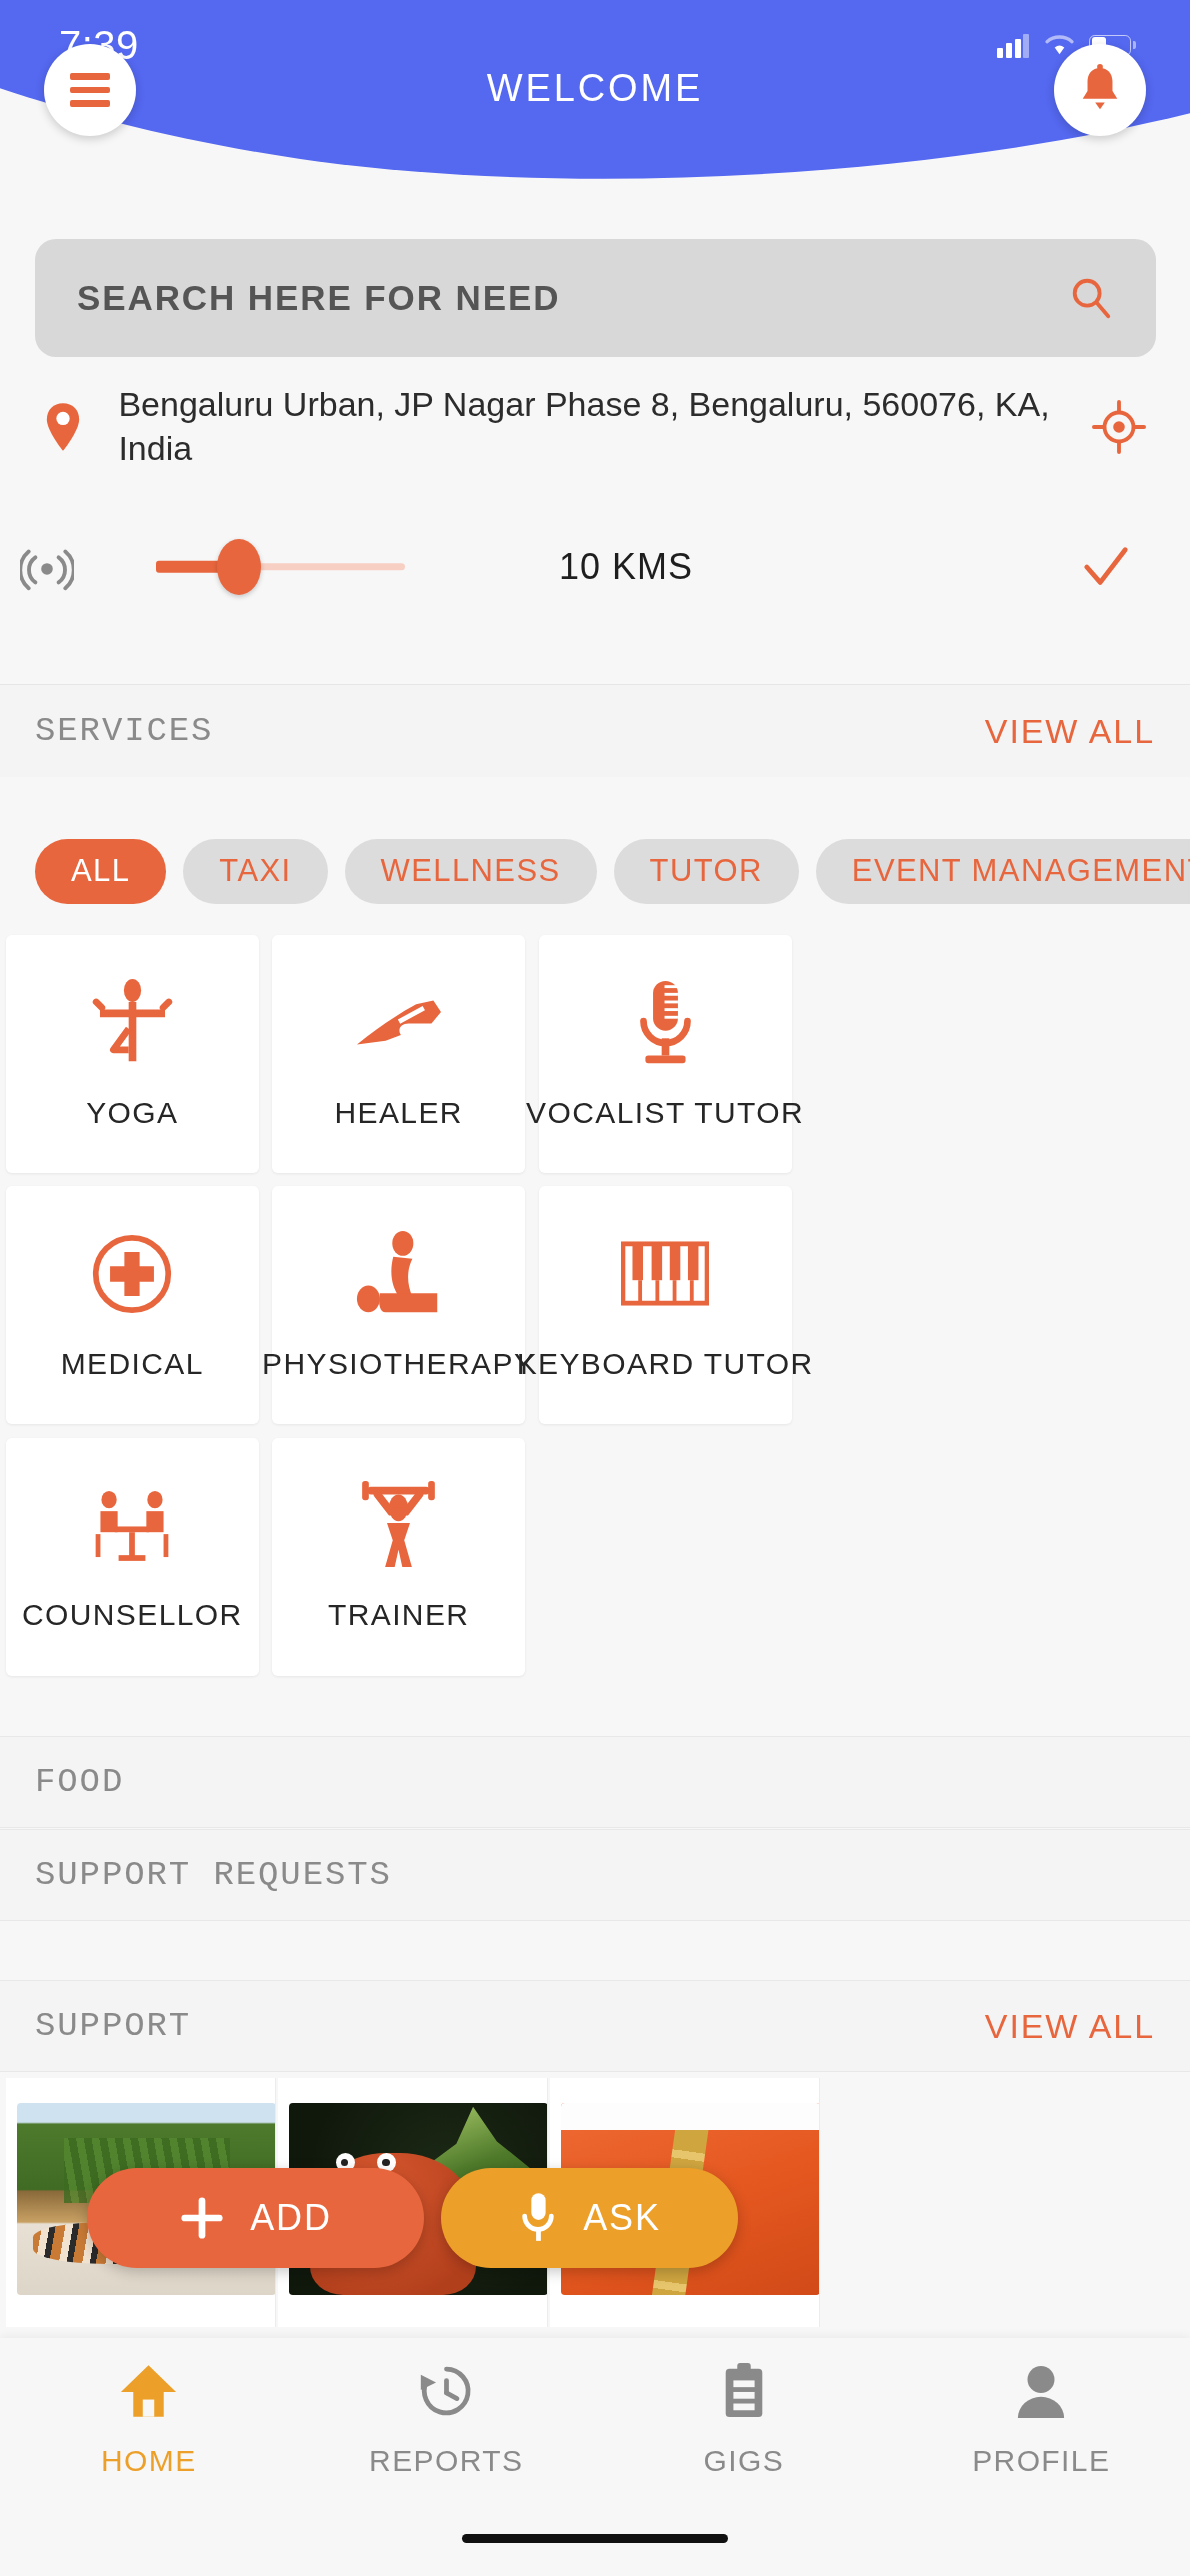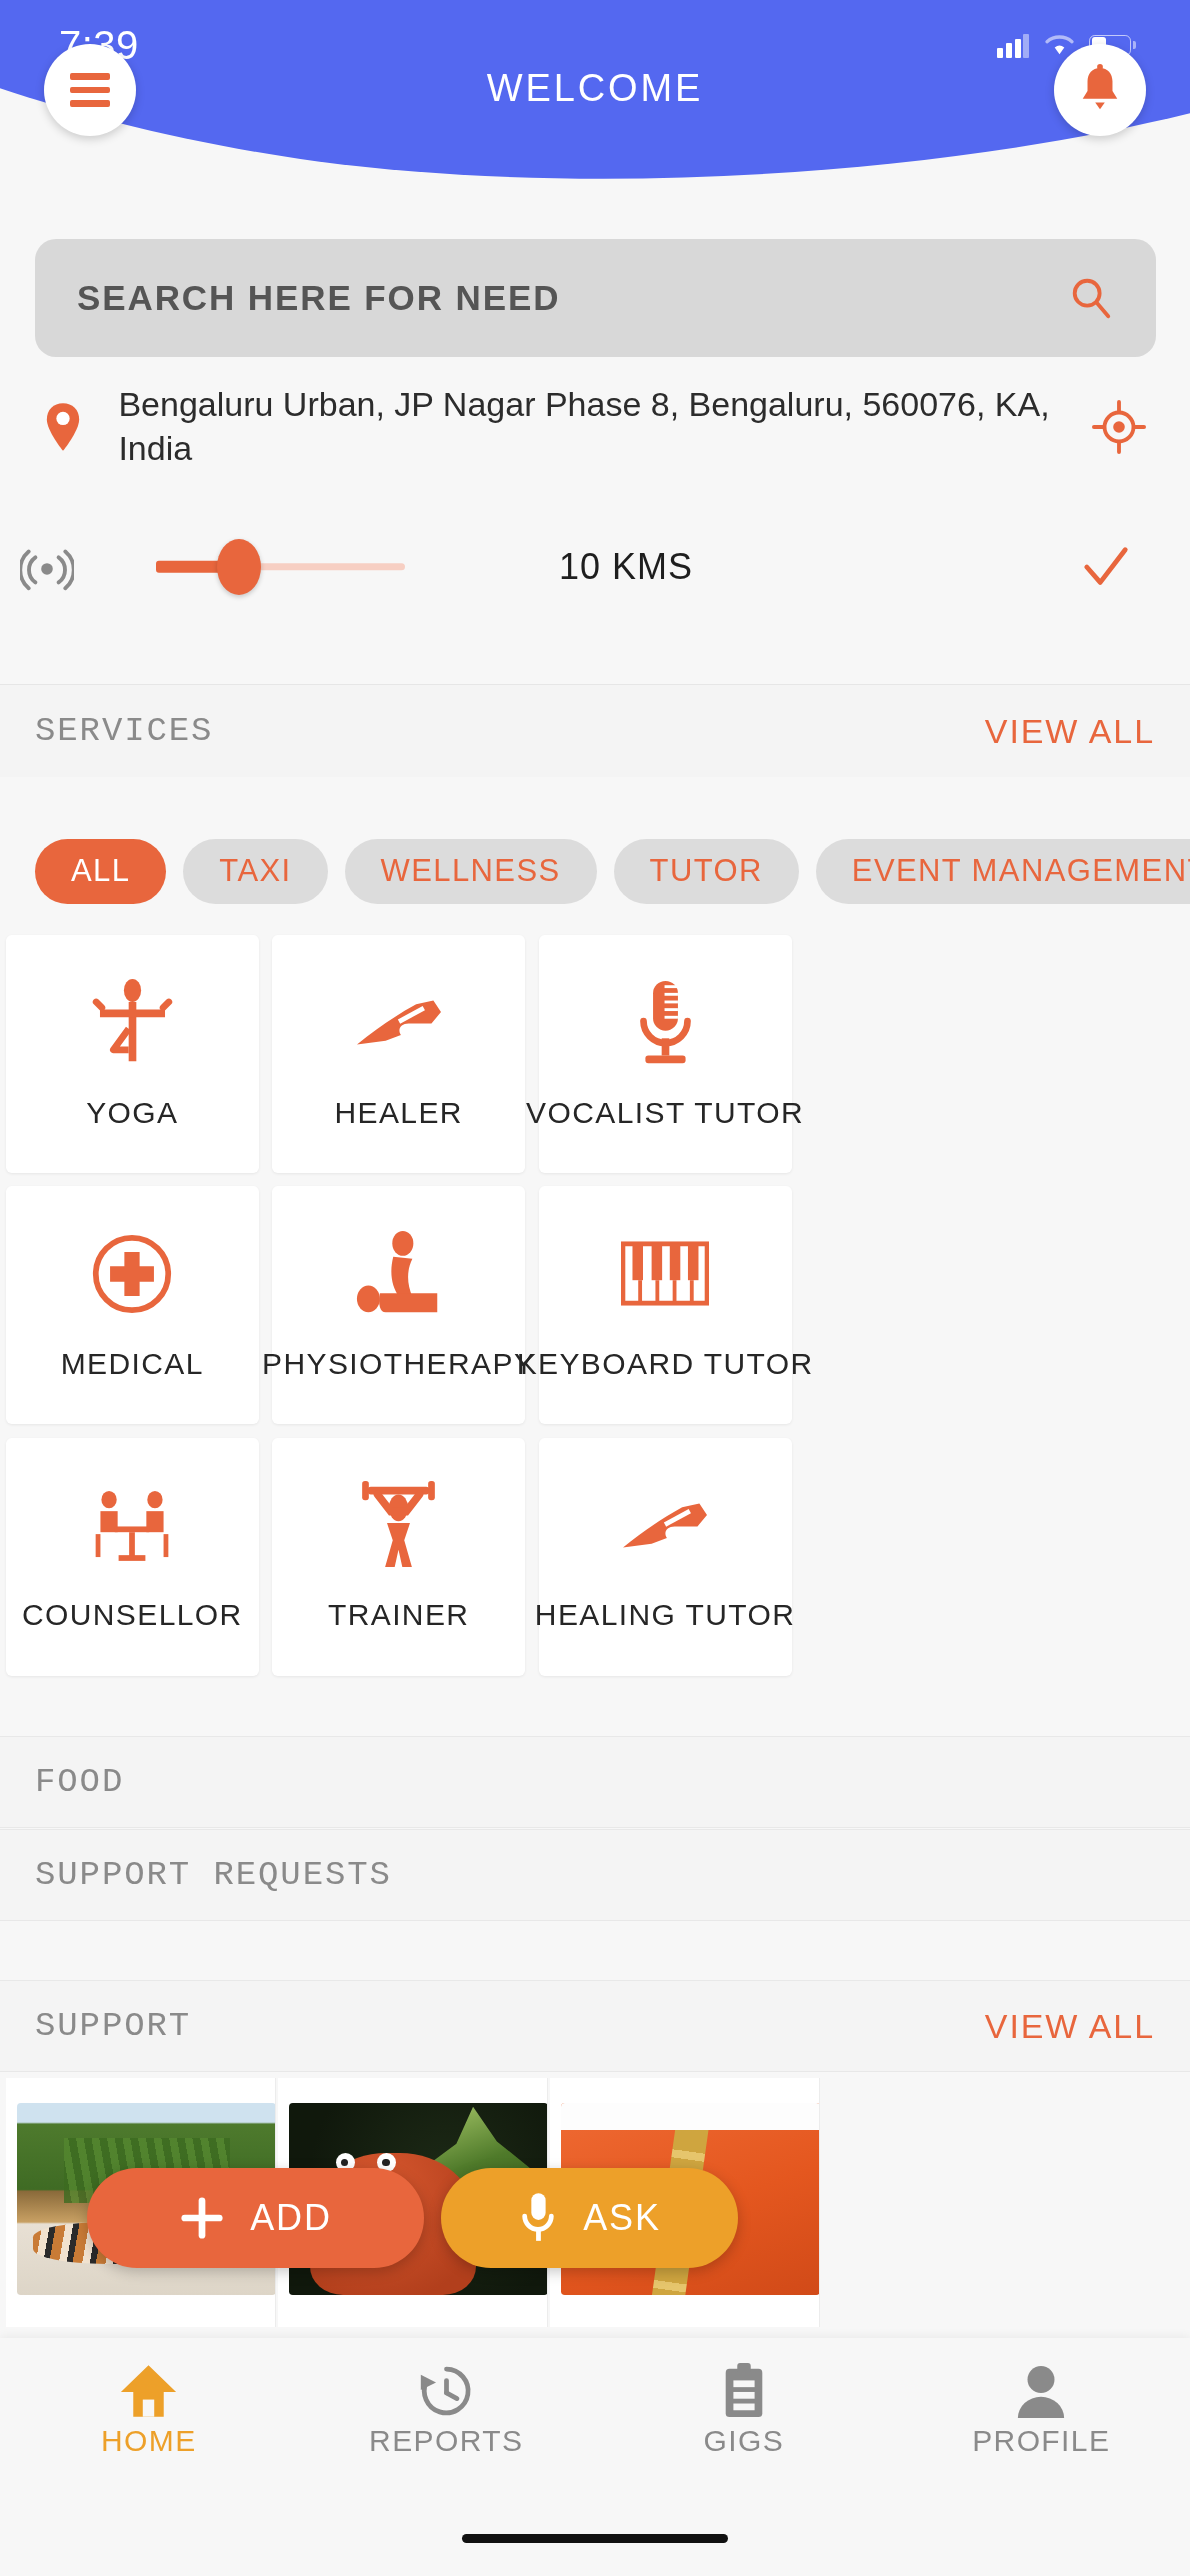--- a/index.html
+++ b/index.html
@@ -157,21 +157,21 @@
   }
   .pill-add { left: 87px; top: 2168px; width: 337px; background:#e8663d; }
   .pill-ask { left: 441px; top: 2168px; width: 297px; background:#eda029; }
 
   
   .bottom-nav {
     position:absolute; bottom: 0; left:0; width:1190px; height: 238px;
     background:#f7f7f7; display:flex; align-items:flex-start; padding-top: 25px;
     box-shadow: 0 -1.9px 9.6px rgba(0,0,0,.06);
   }
-  .nav-item { flex:1; display:flex; flex-direction:column; align-items:center; gap: 5px; }
+  .nav-item { flex:1; display:flex; flex-direction:column; align-items:center; gap: 25px; }
   .nav-label { font-size: 30px; color:#8a8a8a; letter-spacing:1.4px; }
   .nav-item.active .nav-label { color:#eda029; }
   .home-indicator { position:absolute; bottom: 33px; left:50%; transform:translateX(-50%);
       width: 266px; height: 8.6px; background:#111; border-radius:4.8px; }
 </style>
 </head>
 <body>
 
 <div class="phone">
 
@@ -396,29 +396,20 @@
             <rect x="4" y="0" width="7" height="20" rx="3" fill="#e8663d"></rect>
             <rect x="73" y="0" width="7" height="20" rx="3" fill="#e8663d"></rect>
             <ellipse cx="42" cy="28" rx="10" ry="14" fill="#e8663d"></ellipse>
             <path d="M20 14 L34 32 L50 32 L64 14" stroke="#e8663d" stroke-width="8" fill="none" stroke-linecap="round"></path>
             <path d="M30 44 h24 l-6 18 8 28 h-10 l-4-18 -4 18 h-10 l8-28 z" fill="#e8663d"></path>
           </svg>
         </span>
         <span class="svc-label">TRAINER</span>
       </div>
 
-      <div class="svc-card">
-        <span class="svc-icon">
-          <svg width="92" height="63" viewBox="0 0 96 66">
-            <path d="M4 56 C24 40 44 26 66 14 L84 10 L92 22 L82 34 L58 34 C50 34 46 40 50 46 L34 52 Z" fill="#e8663d"></path>
-            <path d="M48 32 L74 18" stroke="#fff" stroke-width="5"></path>
-          </svg>
-        </span>
-        <span class="svc-label">HEALING TUTOR</span>
-      </div>
     </div>
   </div>
 
   <div class="stack-row" style="top:1736px;">
     <span class="sec-title">FOOD</span>
   </div>
 
   <div class="stack-row" style="top:1829px;">
     <span class="sec-title">SUPPORT REQUESTS</span>
   </div>

